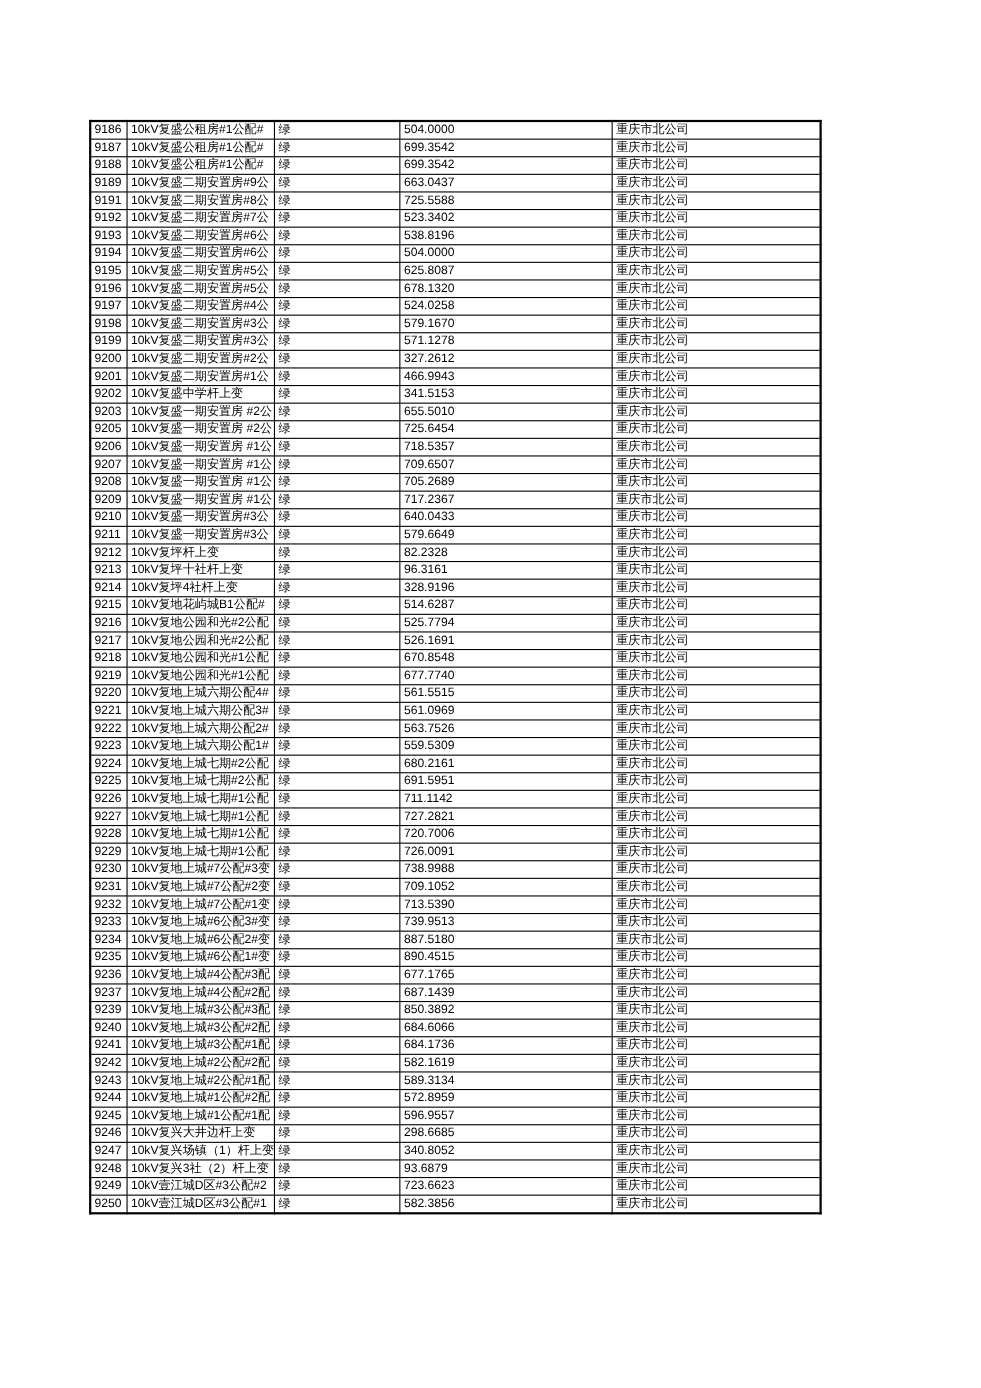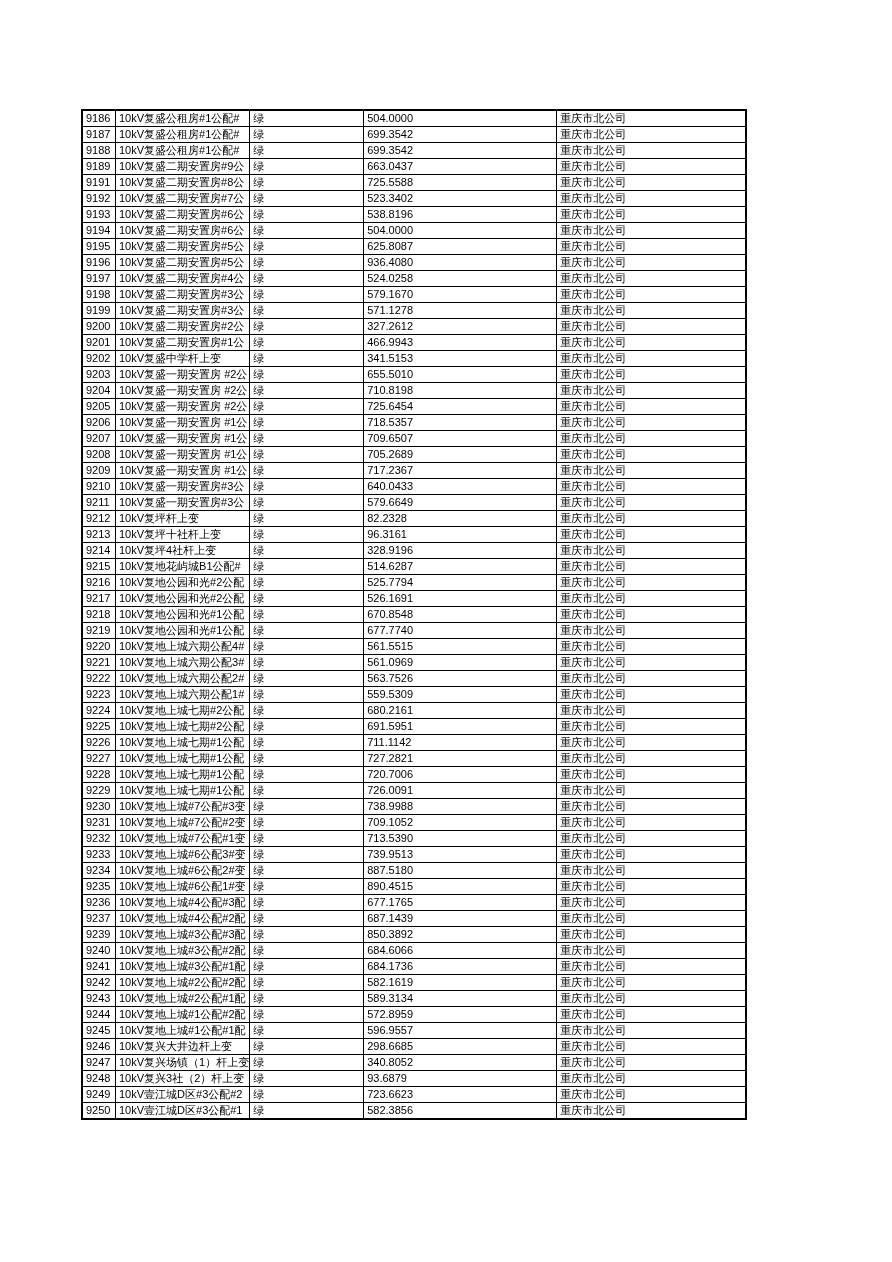--- a/index.html
+++ b/index.html
@@ -113,21 +113,21 @@
           <td class="c-id">9195</td>
           <td class="c-name">10kV复盛二期安置房#5公</td>
           <td class="c-status">绿</td>
           <td class="c-value">625.8087</td>
           <td class="c-company">重庆市北公司</td>
         </tr>
         <tr>
           <td class="c-id">9196</td>
           <td class="c-name">10kV复盛二期安置房#5公</td>
           <td class="c-status">绿</td>
-          <td class="c-value">936.4080</td>
+          <td class="c-value">678.1320</td>
           <td class="c-company">重庆市北公司</td>
         </tr>
         <tr>
           <td class="c-id">9197</td>
           <td class="c-name">10kV复盛二期安置房#4公</td>
           <td class="c-status">绿</td>
           <td class="c-value">524.0258</td>
           <td class="c-company">重庆市北公司</td>
         </tr>
         <tr>
@@ -163,27 +163,20 @@
           <td class="c-name">10kV复盛中学杆上变</td>
           <td class="c-status">绿</td>
           <td class="c-value">341.5153</td>
           <td class="c-company">重庆市北公司</td>
         </tr>
         <tr>
           <td class="c-id">9203</td>
           <td class="c-name">10kV复盛一期安置房 #2公</td>
           <td class="c-status">绿</td>
           <td class="c-value">655.5010</td>
-          <td class="c-company">重庆市北公司</td>
-        </tr>
-        <tr>
-          <td class="c-id">9204</td>
-          <td class="c-name">10kV复盛一期安置房 #2公</td>
-          <td class="c-status">绿</td>
-          <td class="c-value">710.8198</td>
           <td class="c-company">重庆市北公司</td>
         </tr>
         <tr>
           <td class="c-id">9205</td>
           <td class="c-name">10kV复盛一期安置房 #2公</td>
           <td class="c-status">绿</td>
           <td class="c-value">725.6454</td>
           <td class="c-company">重庆市北公司</td>
         </tr>
         <tr>

